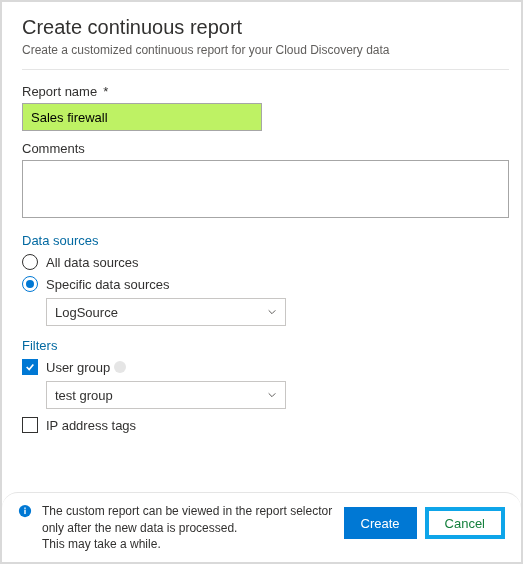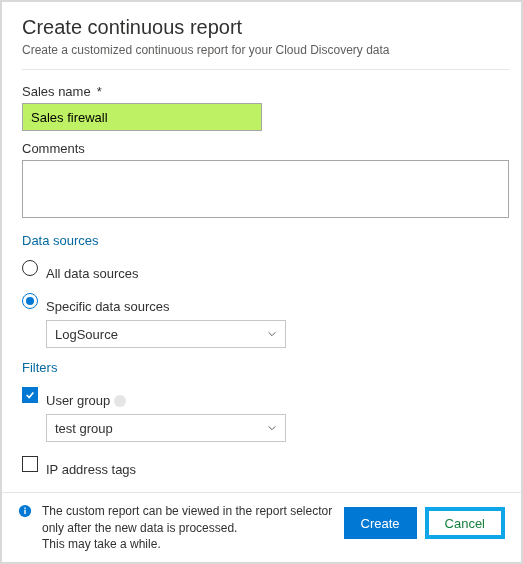--- a/index.html
+++ b/index.html
@@ -108,21 +108,20 @@
     border-color: #0078d4;
   }
   .checkbox.checked svg { display:block; }
   .checkbox svg { display:none; }
   .chk-label {
     font-size: 13px;
     color: #323130;
     display: flex;
     align-items: center;
     gap: 4px;
-    margin-top: 12px;
   }
   .info-dot {
     width: 12px; height: 12px;
     border-radius: 50%;
     background: #e5e5e5;
     display:inline-block;
   }
   .select {
     width: 240px;
     height: 28px;
@@ -140,20 +139,21 @@
   }
   .chev {
     width: 10px; height: 10px;
   }
   .footer {
     border-top: 1px solid #e5e5e5;
     padding: 10px 16px 10px 16px;
     display: flex;
     align-items: flex-start;
     gap: 10px;
+    border-radius: 16px;
   }
   .footer-info-icon {
     width: 14px; height:14px;
     flex-shrink: 0;
     margin-top: 1px;
   }
   .footer-text {
     flex: 1;
     font-size: 12px;
     color: #323130;
@@ -189,21 +189,21 @@
 
 <div class="window">
   <div class="content">
 
     <h1 class="title">Create continuous report</h1>
     <p class="subtitle">Create a customized continuous report for your Cloud Discovery data</p>
     <hr class="hr">
 
     
     <div class="field-label">
-      <span>Sales name</span>
+      <span>Report name</span>
       <span class="req-star">*</span>
     </div>
     <input class="text-input" type="text" value="Sales firewall" style="">
 
     <div class="gap"></div>
 
     
     <div class="field-label">Comments</div>
     <textarea class="textarea" style=""></textarea>
 

